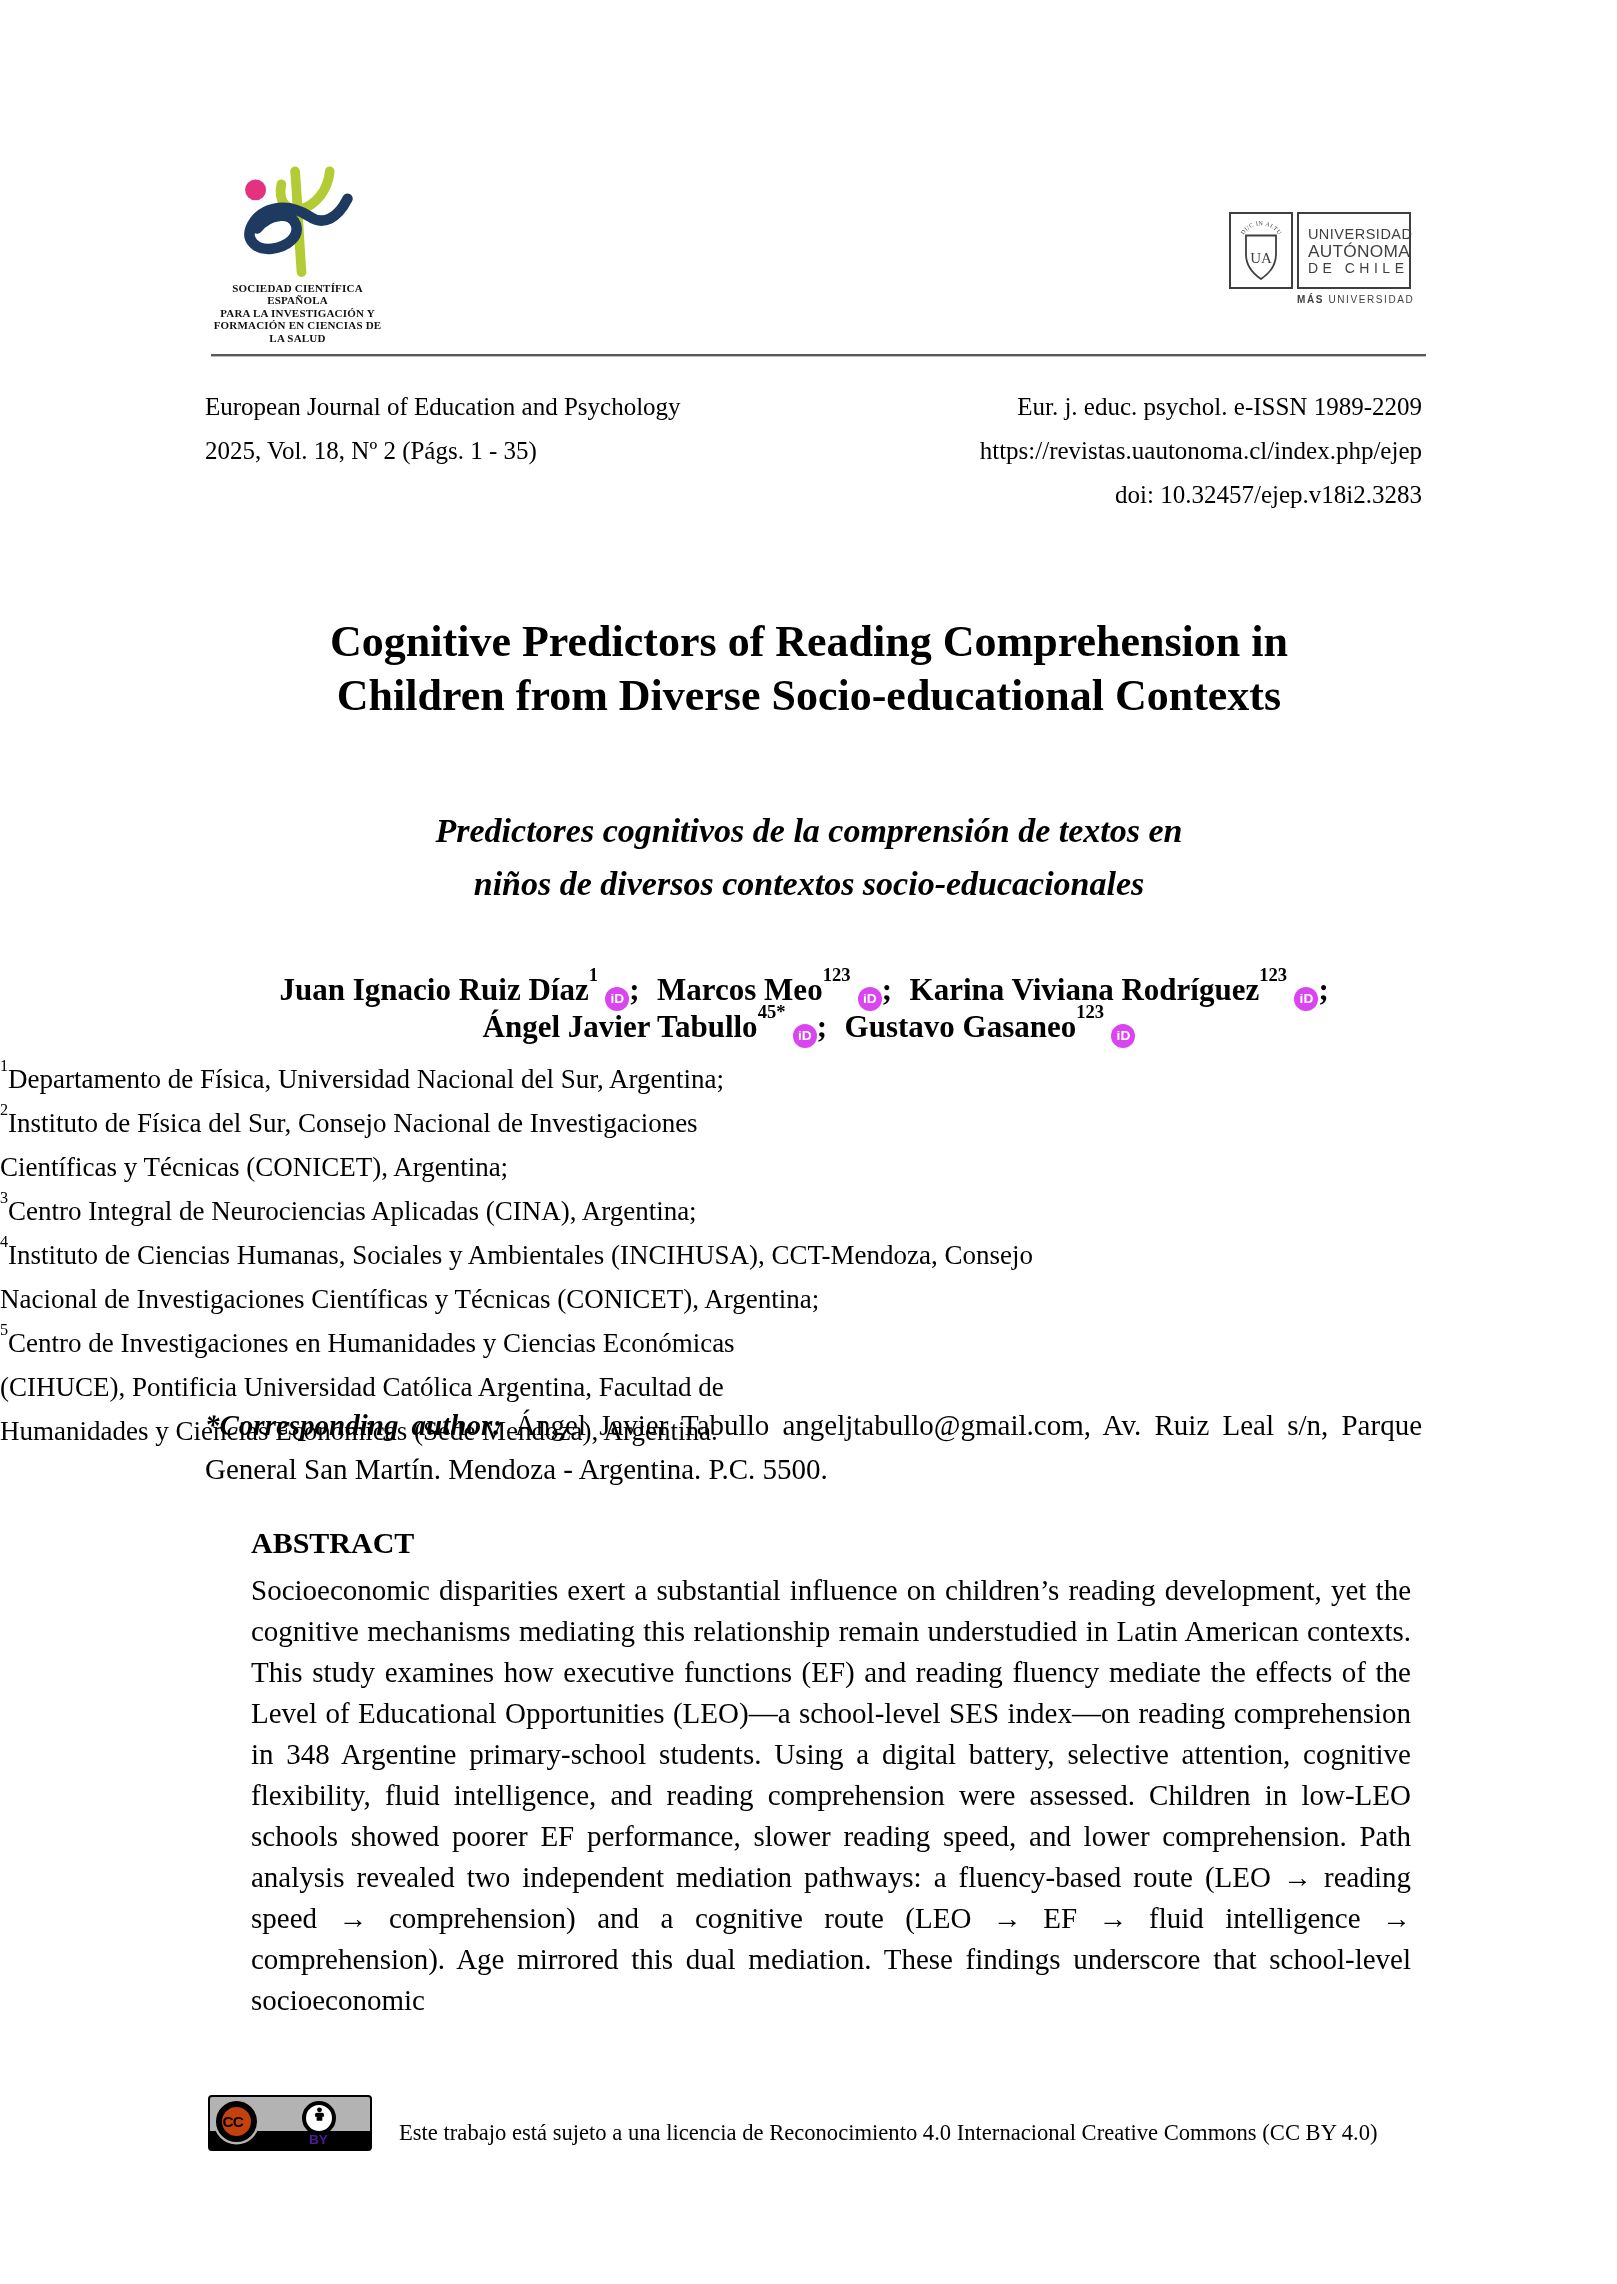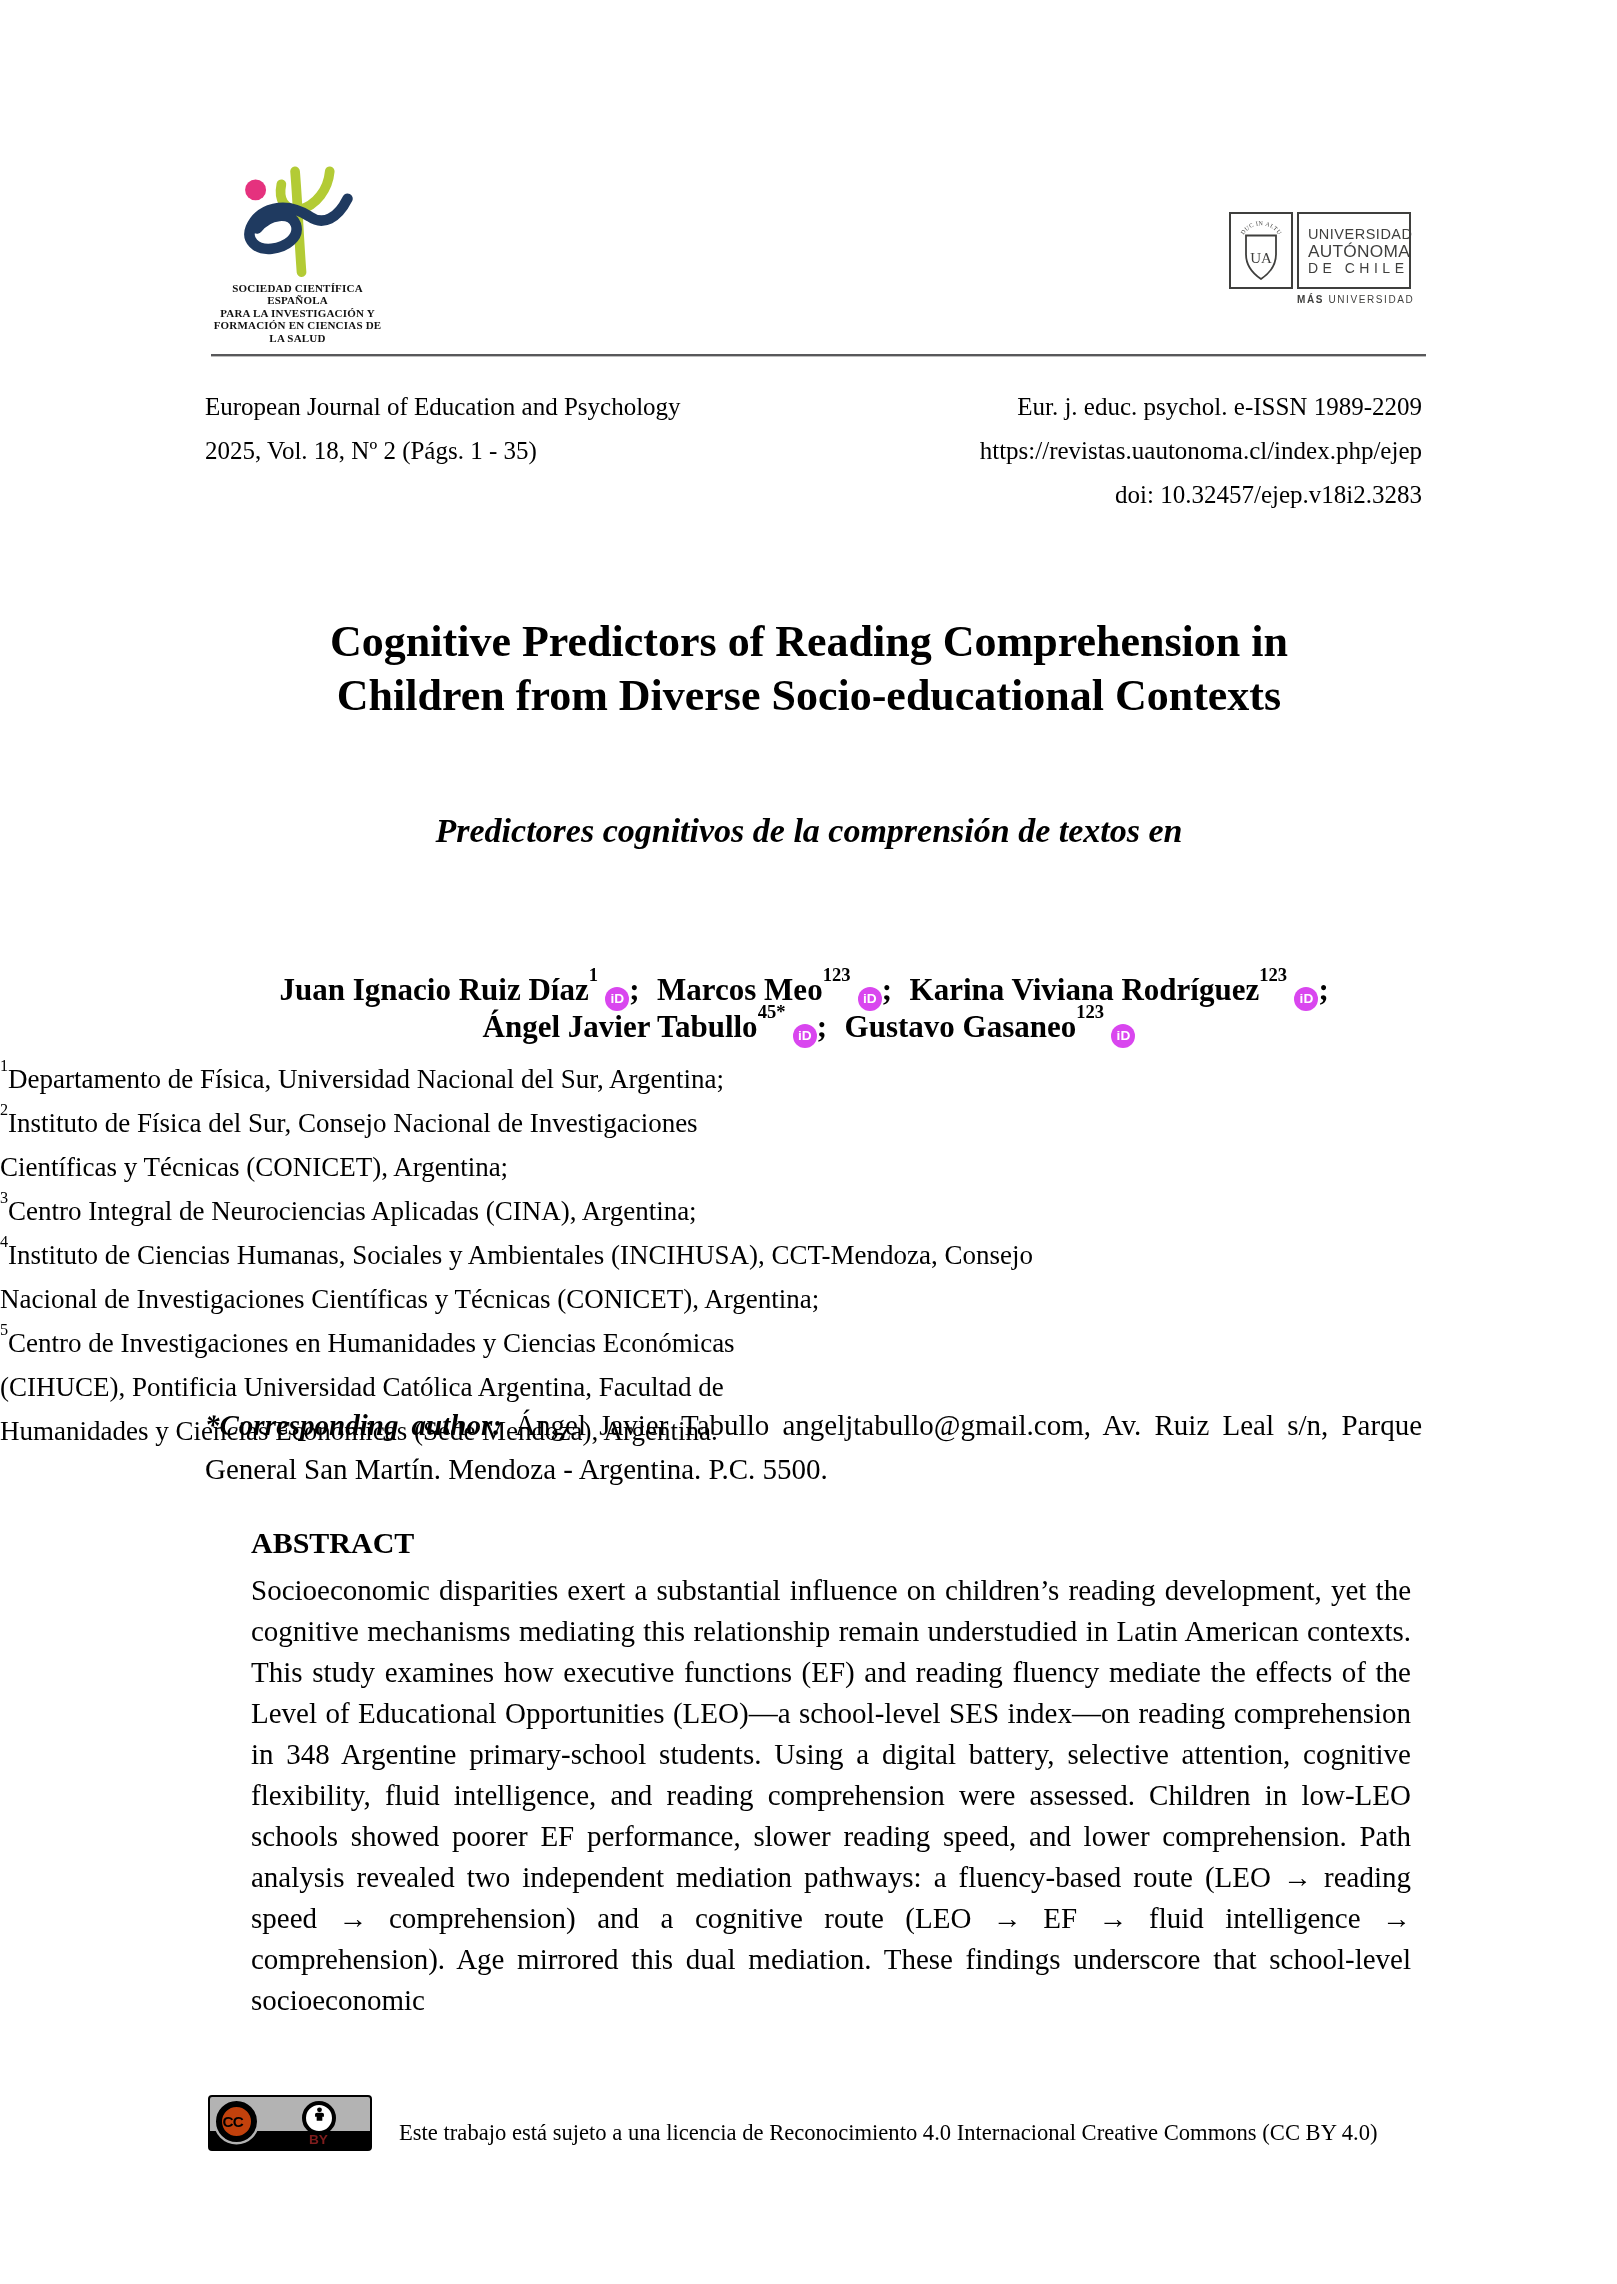--- a/index.html
+++ b/index.html
@@ -60,21 +60,21 @@
 
   
   .abstract{position:absolute;left:251px;top:1525px;width:1160px;}
   .abs-h{font-size:30px;font-weight:700;line-height:35px;margin-bottom:9.7px;}
   .abs-p{margin:0;font-size:29px;line-height:41px;text-align:justify;}
 
   
   .cc-badge{position:absolute;left:208px;top:2095px;width:164px;height:56px;background:#b3b3b3;
             border:2.4px solid #000;border-radius:4px;box-sizing:border-box;}
   .cc-strip{position:absolute;left:-0.8px;right:-0.8px;bottom:-0.8px;height:18.5px;background:#000;}
-  .cc-by{position:absolute;left:68px;bottom:0;width:81px;text-align:center;color:#7f1d1d;
+  .cc-by{position:absolute;left:68px;bottom:0;width:81px;text-align:center;color:#4c1d95;
          font-family:"Liberation Sans","DejaVu Sans",sans-serif;font-weight:700;font-size:13.7px;
          line-height:18.5px;}
   .cc-circle{position:absolute;left:6.4px;top:4px;width:29px;height:29px;border-radius:50%;
              background:#c2410c;border:6.4px solid #000;box-shadow:0 0 0 2.4px #b3b3b3;
              font-family:"Liberation Sans","DejaVu Sans",sans-serif;font-weight:700;font-size:15.3px;
              line-height:29px;text-align:left;letter-spacing:-0.8px;}
   .person-circle{position:absolute;left:92px;top:4px;width:26px;height:26px;border-radius:50%;
                  background:#fff;border:4.8px solid #000;}
   .person-circle svg{display:block;margin:1.6px auto 0;}
   .license{position:absolute;left:399px;top:2120px;font-size:22.6px;}
@@ -133,20 +133,21 @@
     <div>https://revistas.uautonoma.cl/index.php/ejep</div>
     <div>doi: 10.32457/ejep.v18i2.3283</div>
   </div>
 
   <h1 class="title">
     <span>Cognitive Predictors of Reading Comprehension in</span><br>
     <span>Children from Diverse Socio-educational Contexts</span>
   </h1>
   <h2 class="title-es">
     <span>Predictores cognitivos de la comprensión de textos en</span><br>
+    <span>niños de diversos contextos socio-educacionales</span>
   </h2>
 
   <div class="authors authors-1">
     <span class="author"><span>Juan Ignacio Ruiz Díaz</span><sup>1</sup><span class="orcid">iD</span><span class="a-sep">;</span></span>
     <span class="author"><span>Marcos Meo</span><sup>123</sup><span class="orcid">iD</span><span class="a-sep">;</span></span>
     <span class="author"><span>Karina Viviana Rodríguez</span><sup>123</sup><span class="orcid">iD</span><span class="a-sep">;</span></span>
   </div>
   <div class="authors authors-2">
     <span class="author"><span>Ángel Javier Tabullo</span><sup>45*</sup><span class="orcid">iD</span><span class="a-sep">;</span></span>
     <span class="author"><span>Gustavo Gasaneo</span><sup>123</sup><span class="orcid">iD</span></span>

